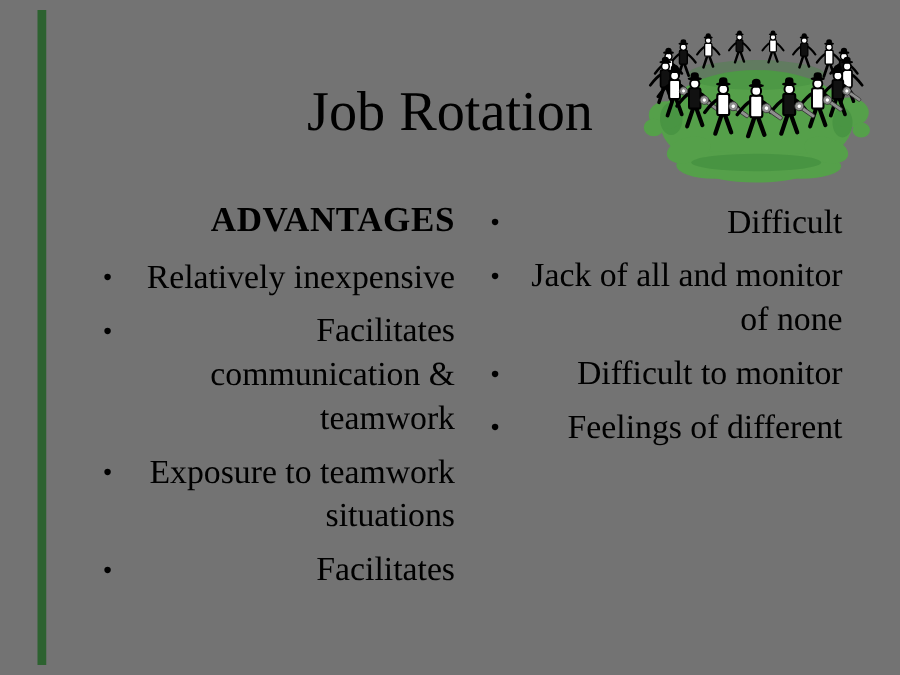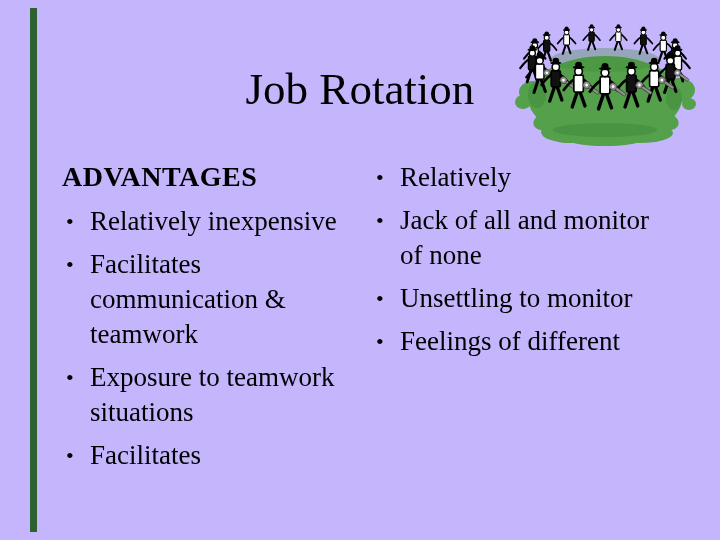--- a/index.html
+++ b/index.html
@@ -1,32 +1,32 @@
 <!DOCTYPE html>
 <html><head>
 <meta charset="utf-8">
 <style>
   html,body{margin:0;padding:0;}
   body{
     width:720px;height:540px;overflow:hidden;background:#ffffff;
     font-family:"Liberation Serif", serif;color:#000;position:relative;
   }
-  .slide{position:absolute;inset:0;background:#c4b5fd;font-family:Liberation Serif, serif;}
+  .slide{position:absolute;inset:0;background:#737373;font-family:Liberation Serif, serif;}
   .accent-bar{
     position:absolute;left:30px;top:8px;width:7px;height:524px;
   }
   .title{
     position:absolute;top:64px;left:0;width:720px;text-align:center;
     font-size:45px;line-height:50px;white-space:nowrap;
   }
   .clipart{
     position:absolute;left:511px;top:20px;width:188px;height:130px;
   }
   .clipart svg{width:100%;height:100%;display:block;}
-  .col{position:absolute;top:160px;width:302px;}
+  .col{position:absolute;top:160px;width:302px;text-align:right;}
   .col-left{left:62px;}
   .col-right{left:372px;}
   .col-header{
     font-size:28px;font-weight:bold;line-height:34px;margin:0 0 10px 0;
     letter-spacing:0.5px;white-space:nowrap;
   }
   ul.bullets{list-style:none;margin:0;padding:0;}
   ul.bullets li{
     display:flex;align-items:flex-start;
     font-size:27px;line-height:35px;margin:0 0 8px 0;
@@ -255,29 +255,29 @@
         <span class="dot">•</span>
         <span class="btext">Facilitates</span>
       </li>
     </ul>
   </div>
 
   <div class="col col-right">
     <ul class="bullets">
       <li>
         <span class="dot">•</span>
-        <span class="btext">Relatively</span>
+        <span class="btext">Difficult</span>
       </li>
       <li>
         <span class="dot">•</span>
         <span class="btext">Jack of all and monitor of none</span>
       </li>
       <li>
         <span class="dot">•</span>
-        <span class="btext">Unsettling to monitor</span>
+        <span class="btext">Difficult to monitor</span>
       </li>
       <li>
         <span class="dot">•</span>
         <span class="btext">Feelings of different</span>
       </li>
     </ul>
   </div>
 
 </div>
 

